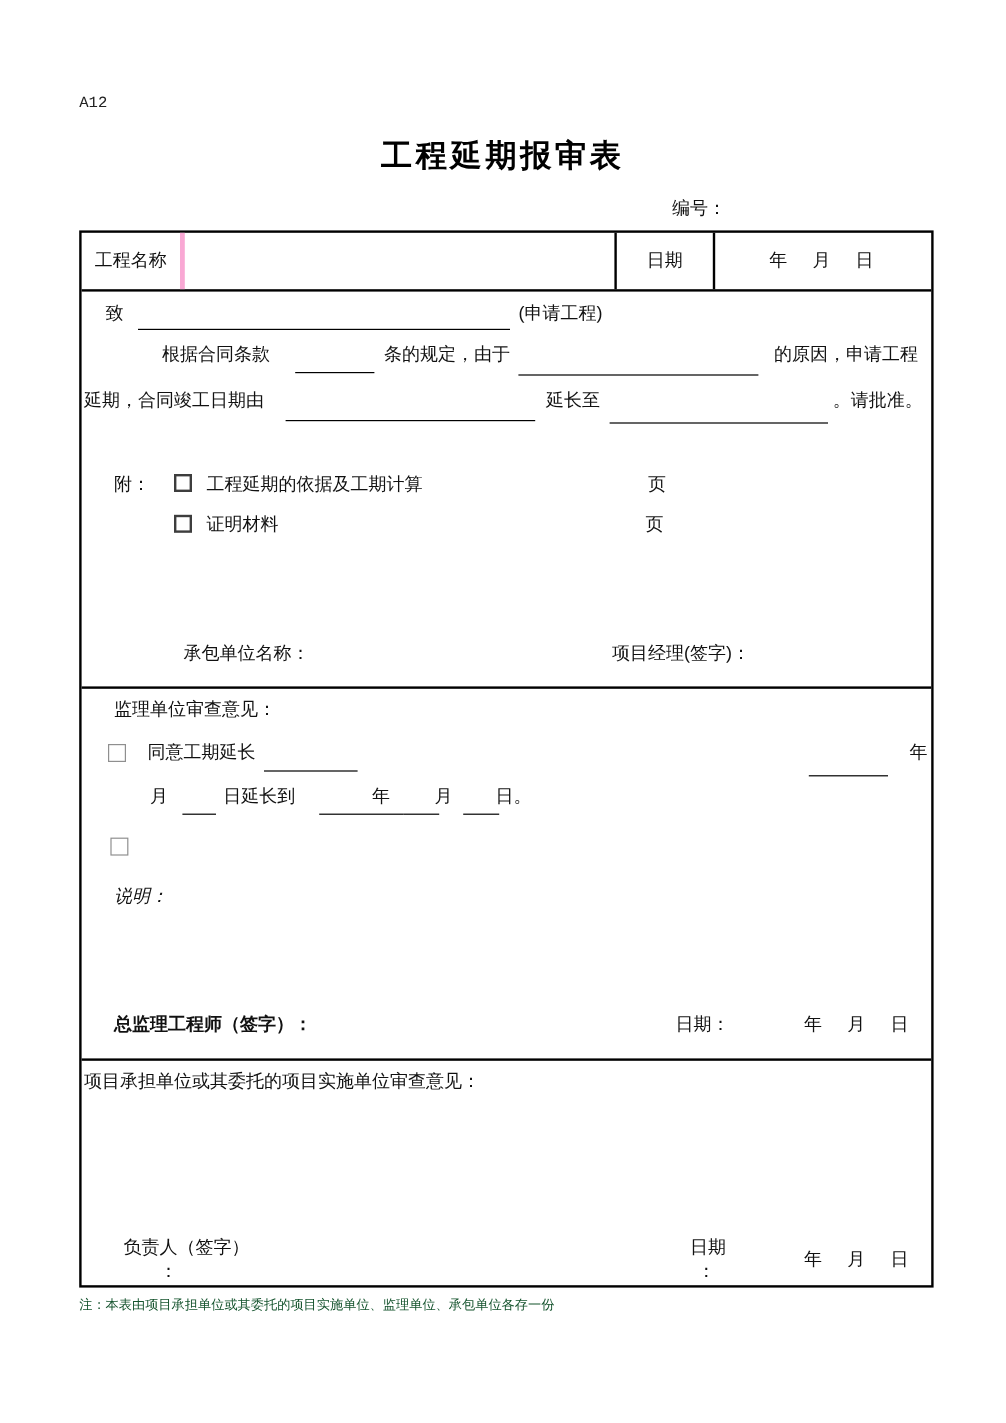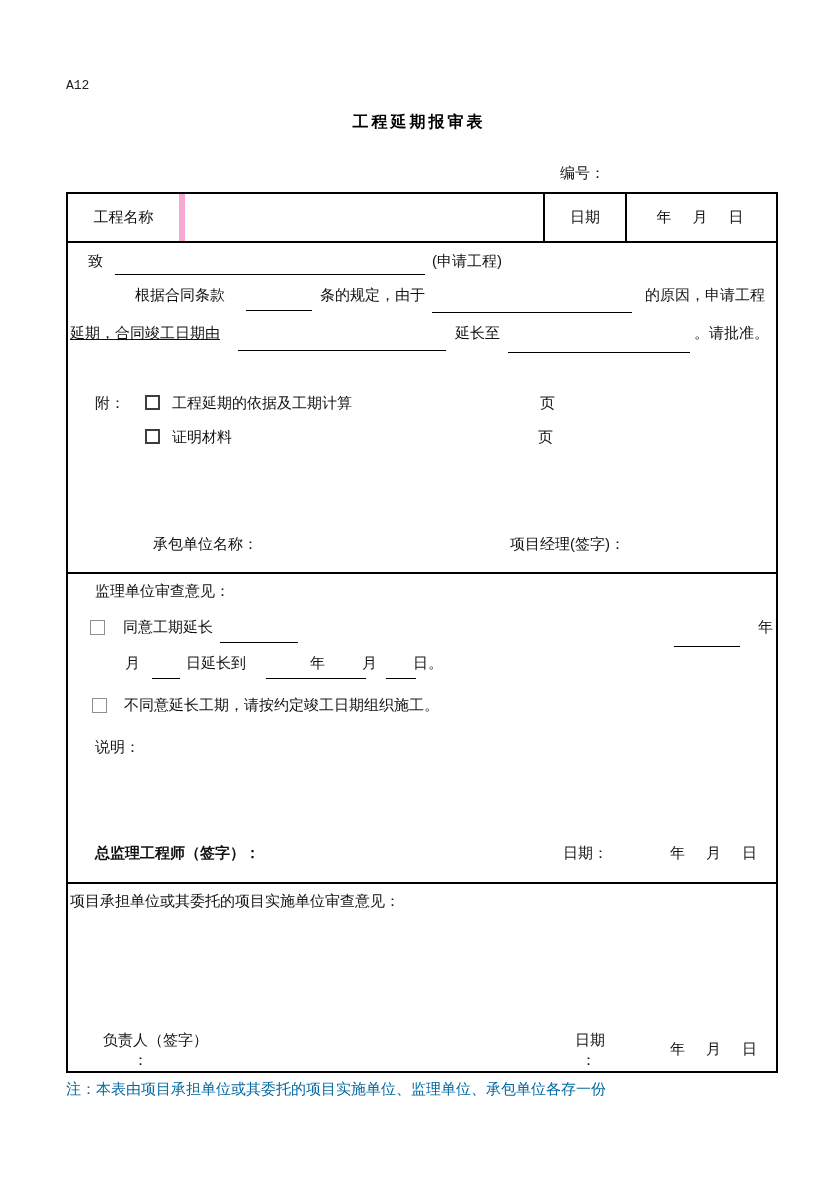--- a/index.html
+++ b/index.html
@@ -1,39 +1,39 @@
 <!DOCTYPE html>
 <html><head>
 <meta charset="utf-8">
 <style>
   html,body{margin:0;padding:0;background:#ffffff;}
   .page{position:relative;width:838px;height:1186px;background:#ffffff;
         font-family:"Liberation Sans", sans-serif;color:#111;font-size:15px;overflow:hidden;}
   .abs{position:absolute;white-space:nowrap;}
   .form-code{font-family:"Liberation Mono", monospace;font-size:13px;color:#222;}
   .title{position:absolute;top:112px;left:0;width:100%;text-align:center;
-         font-size:16px;font-weight:bold;letter-spacing:3px;color:#000;}
+         font-size:26px;font-weight:bold;letter-spacing:3px;color:#000;}
   .serial{font-size:15px;}
   .table{position:absolute;left:66px;top:192px;width:712px;height:881px;
          border:2px solid #000;box-sizing:border-box;}
   .hdr-row{position:absolute;top:0;left:0;right:0;height:49px;display:flex;
            border-bottom:2px solid #000;box-sizing:border-box;}
   .hdr-cell{display:flex;align-items:center;justify-content:center;box-sizing:border-box;}
-  .hc1{width:117px;border-right:6px solid #f9a8d4;}
+  .hc1{width:86px;border-right:4px solid #f9a8d4;}
   .hc2{width:360px;border-right:2px solid #000;}
   .hc3{width:82px;border-right:2px solid #000;}
   .hc4{flex:1;letter-spacing:3px;}
   .divider{position:absolute;left:0;right:0;height:0;border-top:2px solid #000;}
   .uline{position:absolute;height:0;border-bottom:1px solid #000;}
   .cb{position:absolute;width:15px;height:15px;background:#fff;box-sizing:border-box;}
   .cb.dark{border:2px solid #3d3d3d;}
   .cb.light{border:1px solid #8f8f8f;}
   .ymd{letter-spacing:3px;}
   .stack{line-height:20px;white-space:nowrap;}
-  .footnote{font-size:15px;color:#0369a1;text-align:right;}
+  .footnote{font-size:11px;color:#14532d;text-align:right;}
 </style>
 </head>
 <body>
 
 <div class="page">
 
   <div class="abs form-code" style="left:66px;top:78px;">A12</div>
   <div class="title">工程延期报审表</div>
   <div class="abs serial" style="left:560px;top:164px;">编号：</div>
   <div class="abs" style="left:615px;top:164px;width:150px;"></div>
@@ -50,21 +50,21 @@
     <span class="abs" style="left:20px;top:58px;">致</span>
     <div class="uline" style="left:47px;top:80px;width:310px;"></div>
     <span class="abs" style="left:364px;top:58px;">(申请工程)</span>
 
     <span class="abs" style="left:67px;top:92px;">根据合同条款</span>
     <div class="uline" style="left:178px;top:116px;width:66px;"></div>
     <span class="abs" style="left:252px;top:92px;">条的规定，由于</span>
     <div class="uline" style="left:364px;top:118px;width:200px;"></div>
     <span class="abs" style="left:577px;top:92px;">的原因，申请工程</span>
 
-    <span class="abs" style="left:2px;top:130px;text-decoration:underline;">延期，合同竣工日期由</span>
+    <span class="abs" style="left:2px;top:130px;">延期，合同竣工日期由</span>
     <div class="uline" style="left:170px;top:156px;width:208px;"></div>
     <span class="abs" style="left:387px;top:130px;">延长至</span>
     <div class="uline" style="left:440px;top:158px;width:182px;"></div>
     <span class="abs" style="left:626px;top:130px;">。请批准。</span>
 
     <span class="abs" style="left:27px;top:200px;">附：</span>
     <div class="cb dark" style="left:77px;top:201px;"></div>
     <span class="abs" style="left:104px;top:200px;">工程延期的依据及工期计算</span>
     <span class="abs" style="left:472px;top:200px;">页</span>
 
@@ -89,23 +89,22 @@
     <div class="uline" style="left:84px;top:484px;width:28px;"></div>
     <span class="abs" style="left:118px;top:460px;">日延长到</span>
     <div class="uline" style="left:198px;top:484px;width:70px;"></div>
     <span class="abs" style="left:242px;top:460px;">年</span>
     <div class="uline" style="left:268px;top:484px;width:30px;"></div>
     <span class="abs" style="left:294px;top:460px;">月</span>
     <div class="uline" style="left:318px;top:484px;width:30px;"></div>
     <span class="abs" style="left:345px;top:460px;">日。</span>
 
     <div class="cb light" style="left:24px;top:504px;"></div>
-    <span class="abs" style="left:56px;top:502px;">不同意延长工期，请按约定竣工日期组织施工。</span>
 
-    <span class="abs" style="left:27px;top:544px;">说明：</span>
+    <span class="abs" style="left:27px;top:544px;font-style:italic;">说明：</span>
 
     <span class="abs" style="left:27px;top:650px;font-weight:bold;">总监理工程师（签字）：</span>
     <span class="abs" style="left:495px;top:650px;">日期：</span>
     <span class="abs ymd" style="left:602px;top:650px;">年　月　日</span>
 
     <div class="divider" style="top:688px;"></div>
 
     <span class="abs" style="left:2px;top:698px;">项目承担单位或其委托的项目实施单位审查意见：</span>
 
     <div class="abs stack" style="left:35px;top:836px;">

